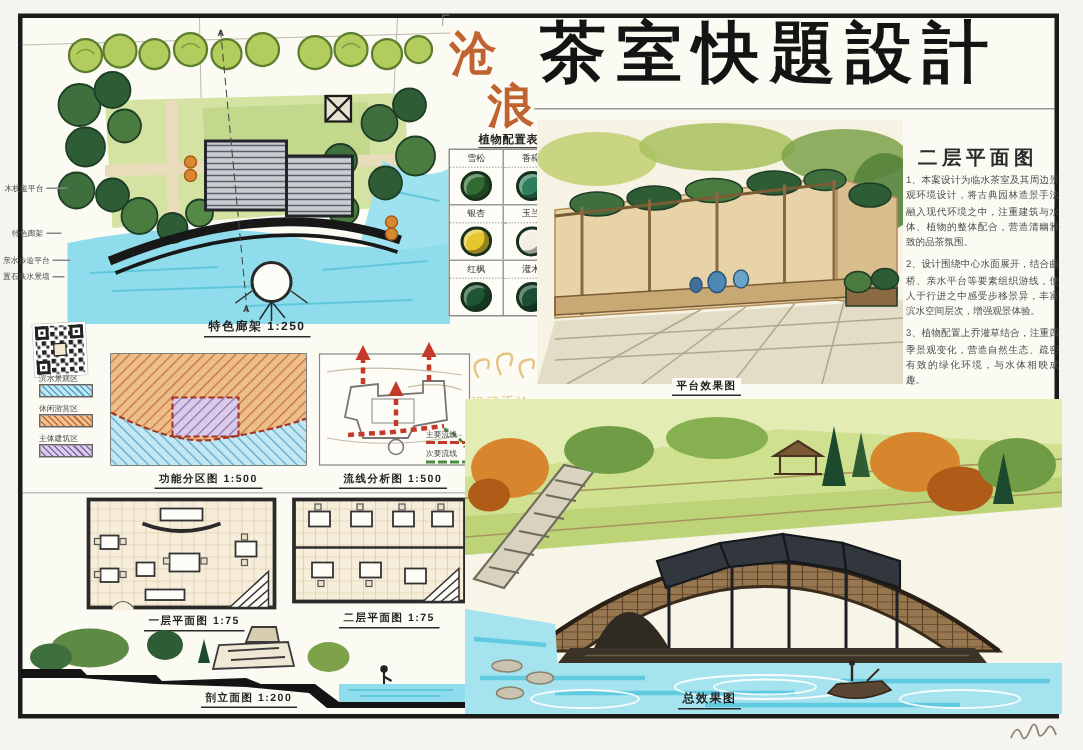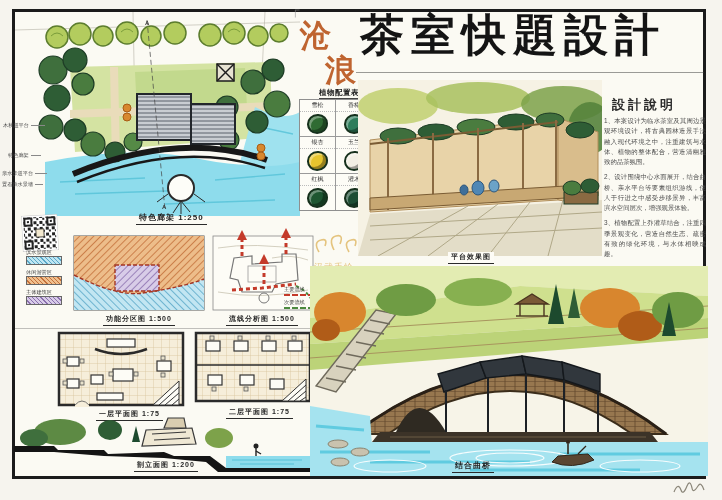--- a/index.html
+++ b/index.html
@@ -280,21 +280,21 @@
     </g>
 
     <g stroke="#1e3d26" stroke-width="1">
       <rect x="206" y="112" width="34" height="12" fill="#8a6a42"></rect>
       <ellipse cx="214" cy="108" rx="9" ry="7" fill="#4a7c3f"></ellipse>
         <ellipse cx="232" cy="106" rx="9" ry="7" fill="#2e5d35"></ellipse>
     </g>
   </svg>
   <div class="cap small" style="left:448px;top:252px;background:#fdfcf6;">平台效果图</div>
 
-  <div class="notes-header">設計說明</div>
+  <div class="notes-header">二层平面图</div>
   <div class="notes">
     <p>1、本案设计为临水茶室及其周边景观环境设计，将古典园林造景手法融入现代环境之中，注重建筑与水体、植物的整体配合，营造清幽雅致的品茶氛围。</p>
     <p>2、设计围绕中心水面展开，结合曲桥、亲水平台等要素组织游线，使人于行进之中感受步移景异，丰富滨水空间层次，增强观景体验。</p>
     <p>3、植物配置上乔灌草结合，注重四季景观变化，营造自然生态、疏密有致的绿化环境，与水体相映成趣。</p>
   </div>
 
   <svg class="qr" width="36" height="36" viewBox="0 0 36 36">
     <rect width="36" height="36" fill="#fff" stroke="#999" stroke-width=".5"></rect>
     <defs>
       <pattern id="qrp" width="6" height="6" patternUnits="userSpaceOnUse">
@@ -613,18 +613,18 @@
         <ellipse cx="30" cy="196" rx="9" ry="4"></ellipse>
     </g>
 
     <g>
       <path d="M242,196 Q262,204 284,194 L278,188 L248,190 Z" fill="#5a4632" stroke="#32261a" stroke-width="1"></path>
       <line x1="258" y1="188" x2="258" y2="178" stroke="#32261a" stroke-width="1.6"></line>
       <circle cx="258" cy="176" r="2" fill="#32261a"></circle>
       <line x1="268" y1="188" x2="276" y2="180" stroke="#32261a" stroke-width="1.2"></line>
     </g>
   </svg>
-  <div class="cap" style="left:452px;top:460px;">结合曲桥</div>
+  <div class="cap" style="left:452px;top:460px;">总效果图</div>
 
   <svg class="signature" width="34" height="16" viewBox="0 0 34 16">
     <path d="M2,12 q4,-10 7,-2 q2,6 6,-4 q3,-7 5,2 q1,6 6,-2 q3,-5 6,4" fill="none" stroke="#8a8578" stroke-width="1.2"></path>
   </svg>
 </div>
 
 </body></html>

